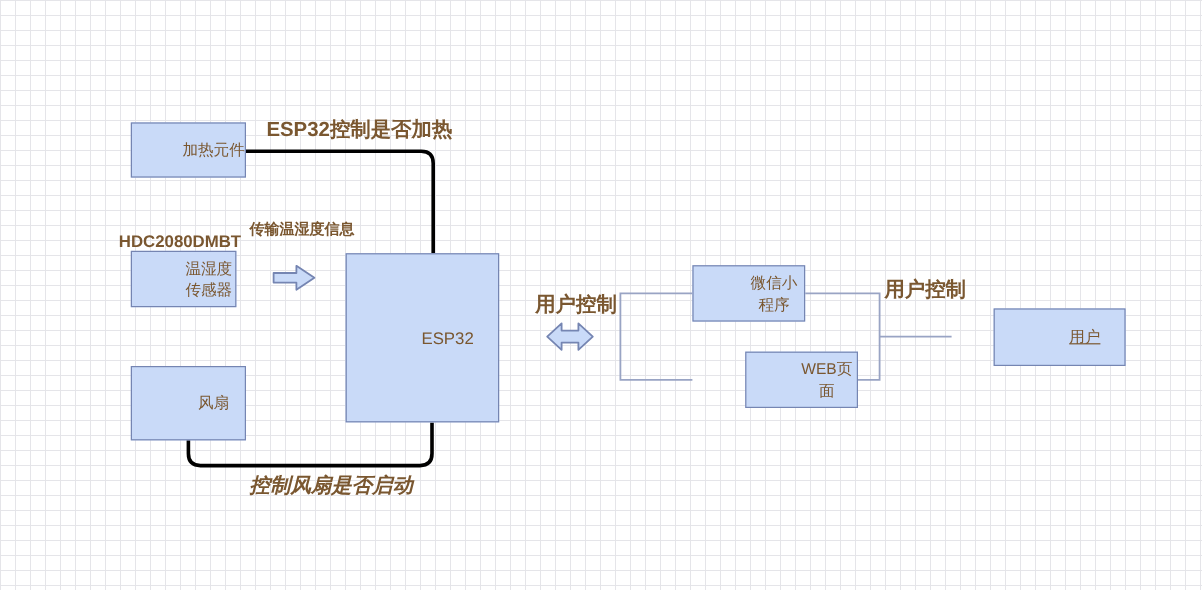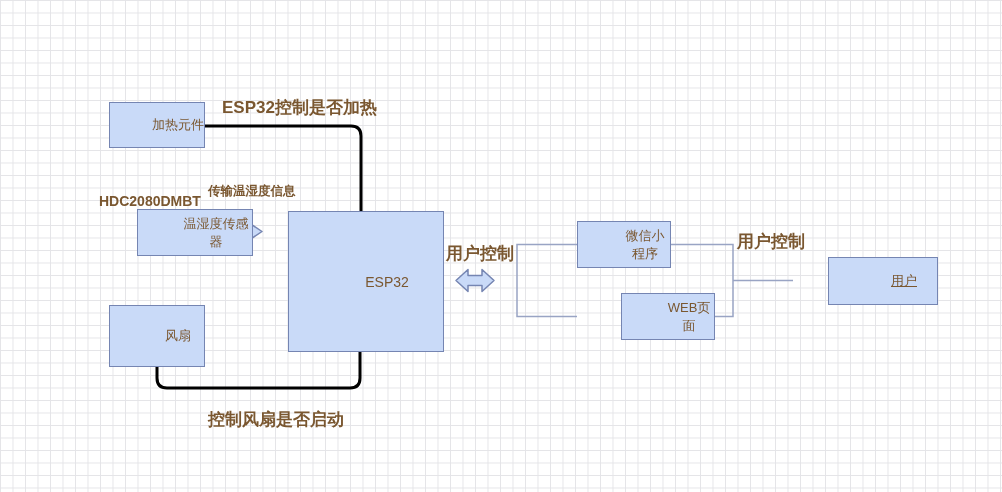--- a/index.html
+++ b/index.html
@@ -29,39 +29,39 @@
     background:var(--node-fill);
     border:1.5px solid var(--node-border);
     display:flex;align-items:center;justify-content:center;
     color:var(--text);
     font-size:13px;
     text-align:center;
     cursor:default;
     padding-left:42px;
   }
   .node-heater{left:109px;top:102px;width:96px;height:46px;}
-  .node-sensor{left:109px;top:209px;width:116px;height:47px;margin-left:28px;}
+  .node-sensor{left:109px;top:209px;width:88px;height:47px;}
   .node-fan{left:109px;top:305px;width:96px;height:62px;}
-  .node-esp32{left:288px;top:211px;width:156px;height:141px;font-size:14px;}
+  .node-esp32{left:288px;top:211px;width:128px;height:141px;font-size:14px;}
   .node-wechat{left:577px;top:221px;width:94px;height:47px;}
   .node-web{left:577px;top:293px;width:94px;height:47px;margin-left:44px;}
   .node-user{left:828px;top:257px;width:110px;height:48px;text-decoration:underline;}
   .edge-label{
     position:absolute;
     color:var(--text);
     font-weight:bold;
     font-size:17px;
     white-space:nowrap;
   }
   .label-heat-control{left:222px;top:96px;}
   .label-sensor-chip{left:99px;top:193px;font-size:14px;}
   .label-transmit{left:208px;top:183px;font-size:12.5px;}
   .label-program{left:446px;top:242px;}
   .label-user-control{left:737px;top:230px;}
-  .label-fan-control{left:208px;top:408px;}
+  .label-fan-control{left:208px;top:393px;font-style:italic;}
   svg.wires{position:absolute;left:0;top:0;pointer-events:none;}
   .wire-thick{fill:none;stroke:var(--connector-thick);stroke-width:3;}
   .wire-thin{fill:none;stroke:var(--connector-thin);stroke-width:1.5;}
   .block-arrow{fill:var(--node-fill);stroke:var(--node-border);stroke-width:1.5;stroke-linejoin:round;}
 </style>
 </head>
 <body>
 
 <div class="canvas">
 

